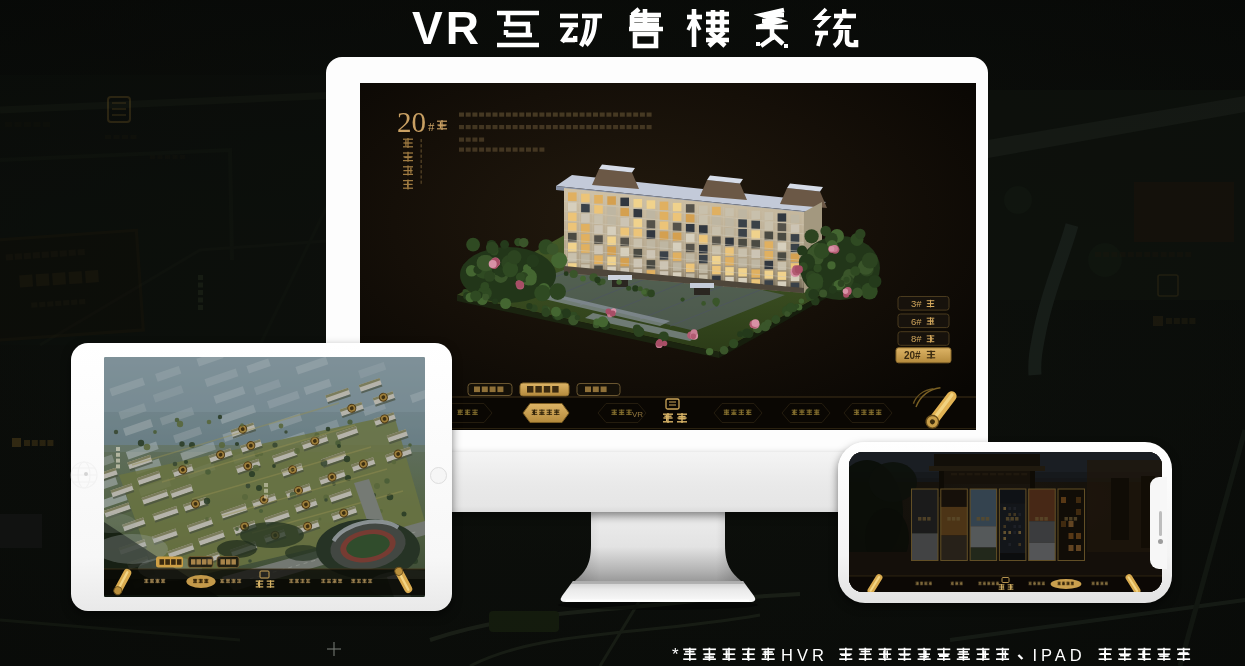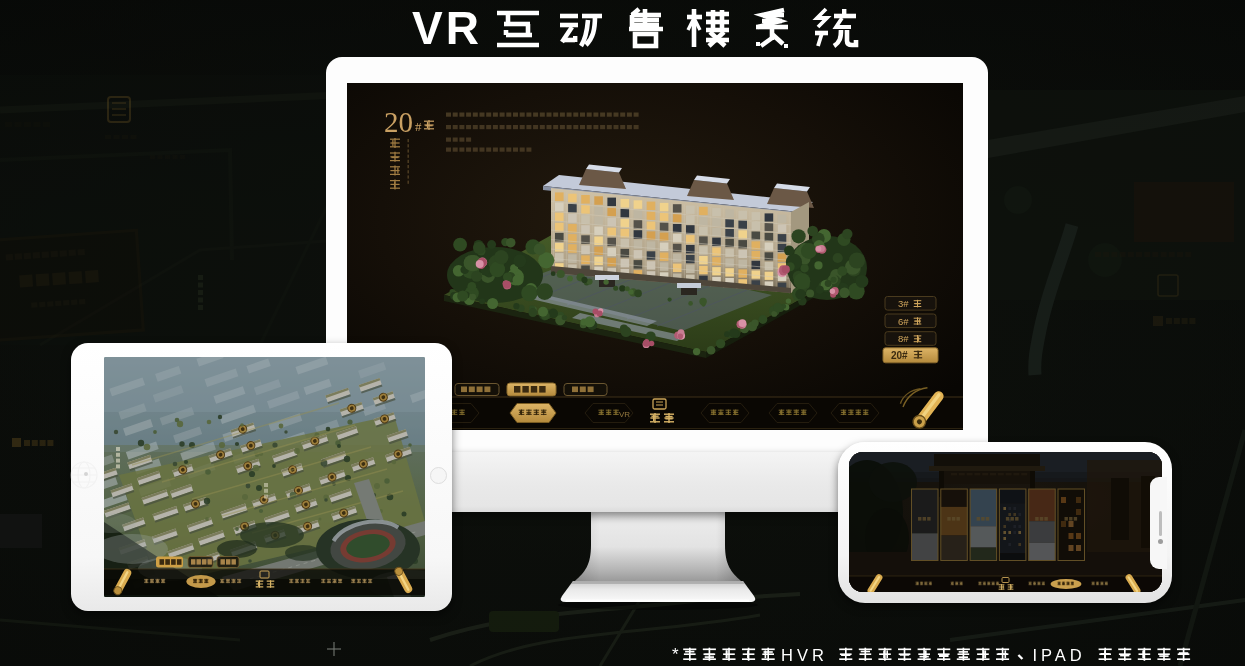--- a/index.html
+++ b/index.html
@@ -202,21 +202,21 @@
     </defs>
     <ellipse cx="118" cy="100" rx="100" ry="5" fill="#000" opacity="0.4"></ellipse>
     <path d="M51,0 L185,0 L185,40 C185,60 191,67 201,76 L35,76 C45,67 51,60 51,40 Z" fill="url(#neck)"></path>
     <path d="M51,0 L185,0 L185,40 C185,60 191,67 201,76 L35,76 C45,67 51,60 51,40 Z" fill="url(#neckh)"></path>
     <path d="M33,76 L203,76 L214,91 Q218,97 209,97 L26,97 Q18,97 22,91 Z" fill="url(#basef)"></path>
     <path d="M33,76 L203,76 L205,79 L31,79 Z" fill="#8f8f8f" opacity="0.5"></path>
     <path d="M26,97 L209,97 L209,94.5 L26,94.5 Z" fill="#ffffff" opacity="0.8"></path>
   </svg>
 <div class="abs" style="left:326px;top:57px;width:662px;height:455px;background:#fdfdfd;border-radius:16px 16px 10px 10px;"></div>
 <div class="abs" style="left:326px;top:452px;width:662px;height:60px;background:linear-gradient(180deg,#f4f4f4,#e9e9e9 55%,#e6e6e6 90%,#dcdcdc);border-radius:0 0 10px 10px;box-shadow:0 4px 9px rgba(0,0,0,0.45);"></div>
-<div class="abs" style="left:347px;top:83px;width:616px;height:347px;background:#0d0a07;overflow:hidden;"><svg width="616" height="347" viewBox="0 0 616 347">
+<div class="abs" style="left:360px;top:83px;width:616px;height:347px;background:#0d0a07;overflow:hidden;"><svg width="616" height="347" viewBox="0 0 616 347">
       <defs>
         <radialGradient id="scr" cx="0.45" cy="0.4" r="0.72">
           <stop offset="0" stop-color="#231a0e"></stop>
           <stop offset="0.55" stop-color="#150f08"></stop>
           <stop offset="1" stop-color="#080603"></stop>
         </radialGradient>
         <linearGradient id="fac" x1="0" y1="0" x2="0" y2="1">
           <stop offset="0" stop-color="#cfc2a8"></stop>
           <stop offset="0.72" stop-color="#b0a288"></stop>
           <stop offset="1" stop-color="#6e6450"></stop>

